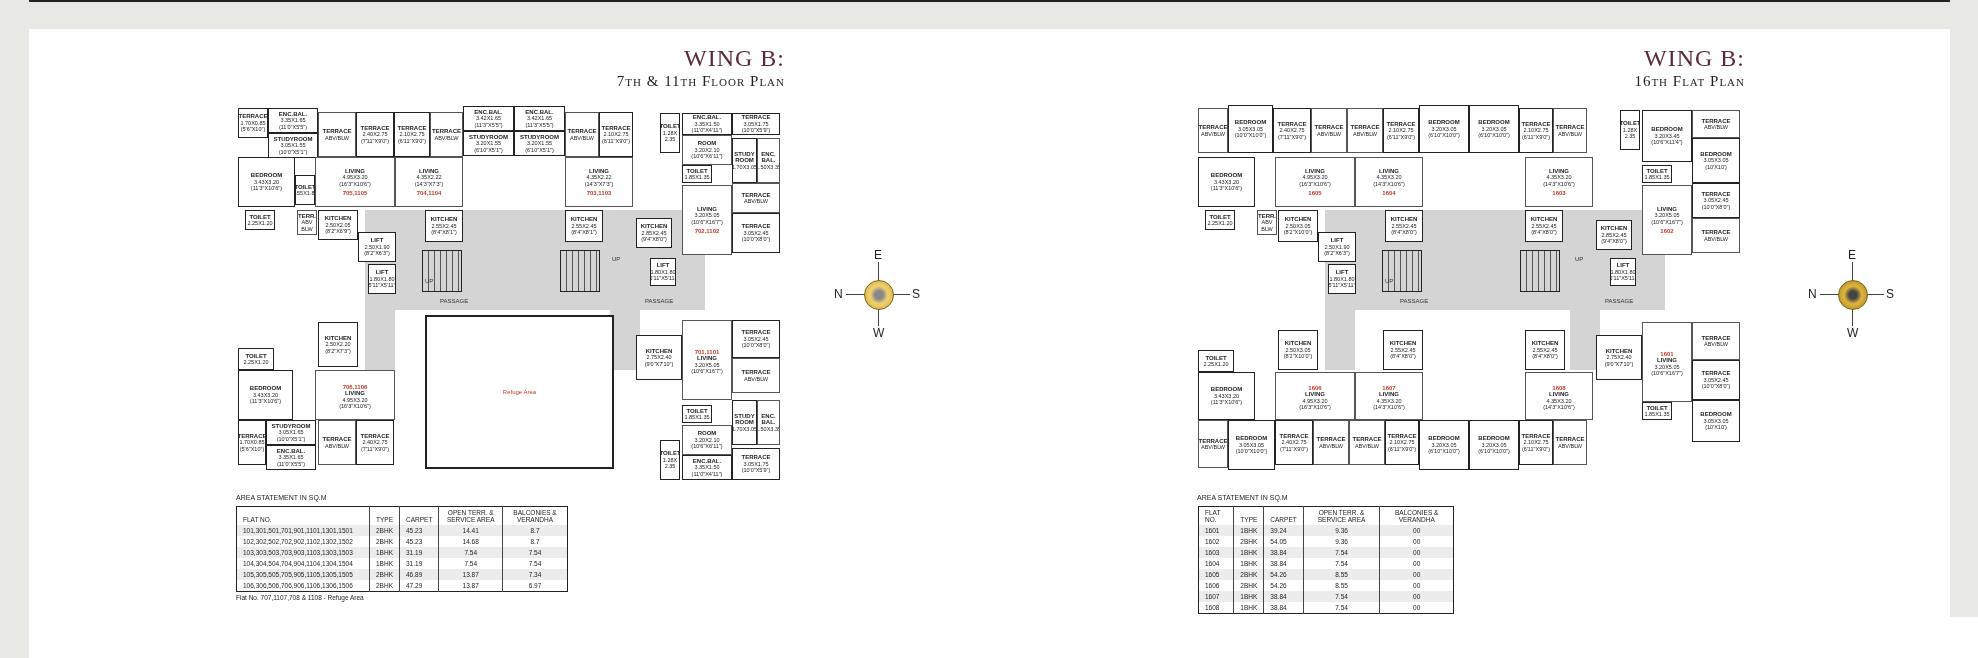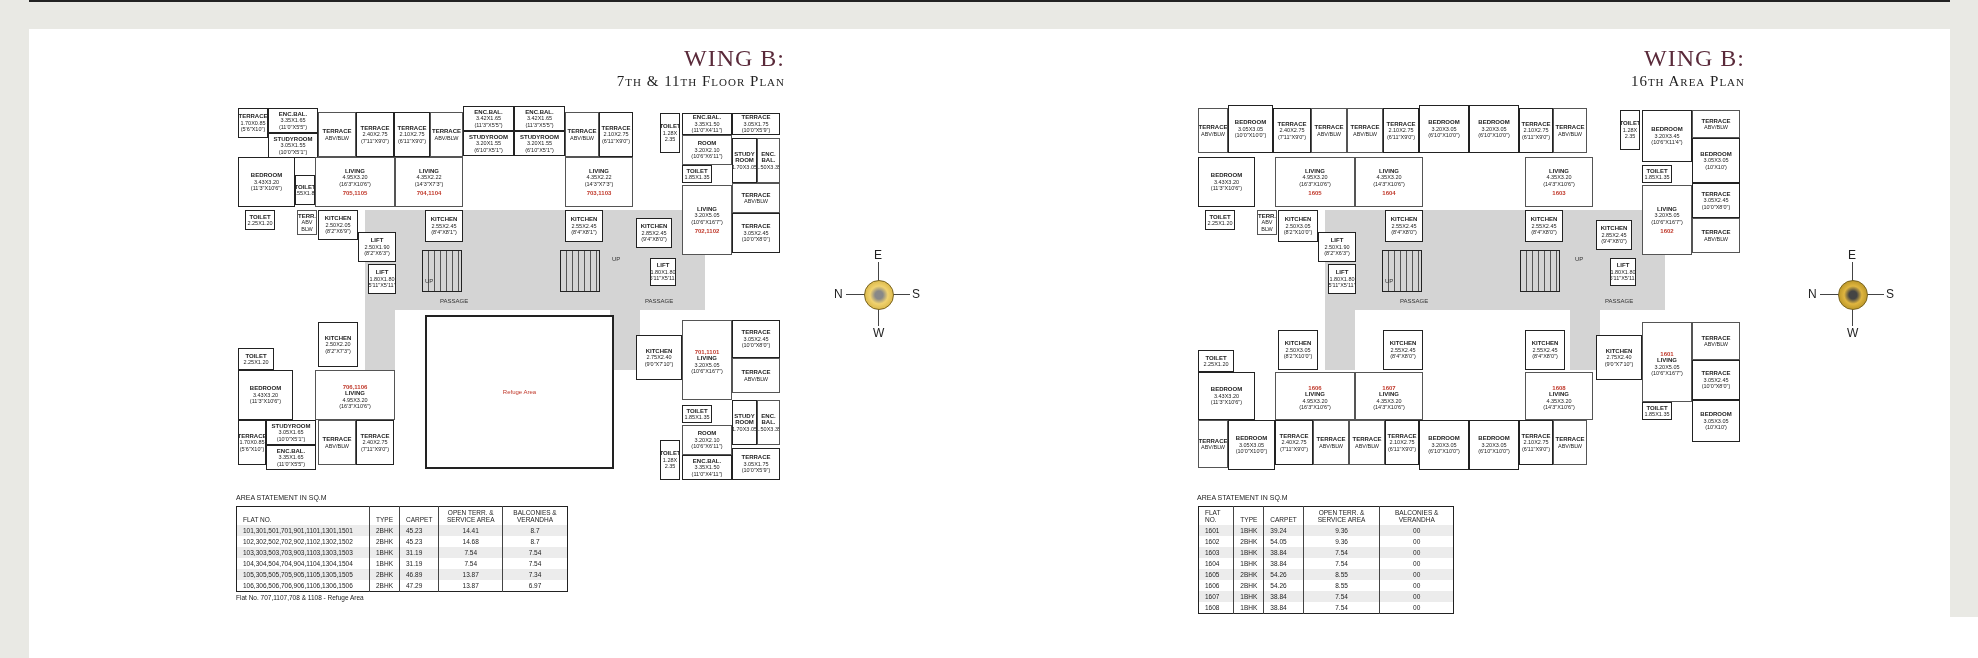--- a/index.html
+++ b/index.html
@@ -407,21 +407,21 @@
           <td class="c">6.97</td>
         </tr>
     </tbody>
   </table>
   <div class="note" style="left:236px;top:594px;">Flat No. 707,1107,708 &amp; 1108 - Refuge Area</div>
 </div>
 
 <div>
   <div class="title-wrap" style="left:1540px;top:44px;width:205px;">
     <div class="wing">WING B:</div>
-    <div class="floor">16th Area Plan</div>
+    <div class="floor">16th Flat Plan</div>
   </div>
 
   <div>
     <div class="passage" style="left:1355px;top:210px;width:310px;height:100px;"></div>
     <div class="passage" style="left:1325px;top:210px;width:30px;height:160px;"></div>
     <div class="passage" style="left:1570px;top:210px;width:30px;height:160px;"></div>
     <div class="pass-lbl" style="left:1400px;top:298px;">PASSAGE</div>
     <div class="pass-lbl" style="left:1605px;top:298px;">PASSAGE</div>
     <div class="stairs" style="left:1382px;top:250px;width:38px;height:40px;"></div>
     <div class="stairs" style="left:1520px;top:250px;width:38px;height:40px;"></div>

